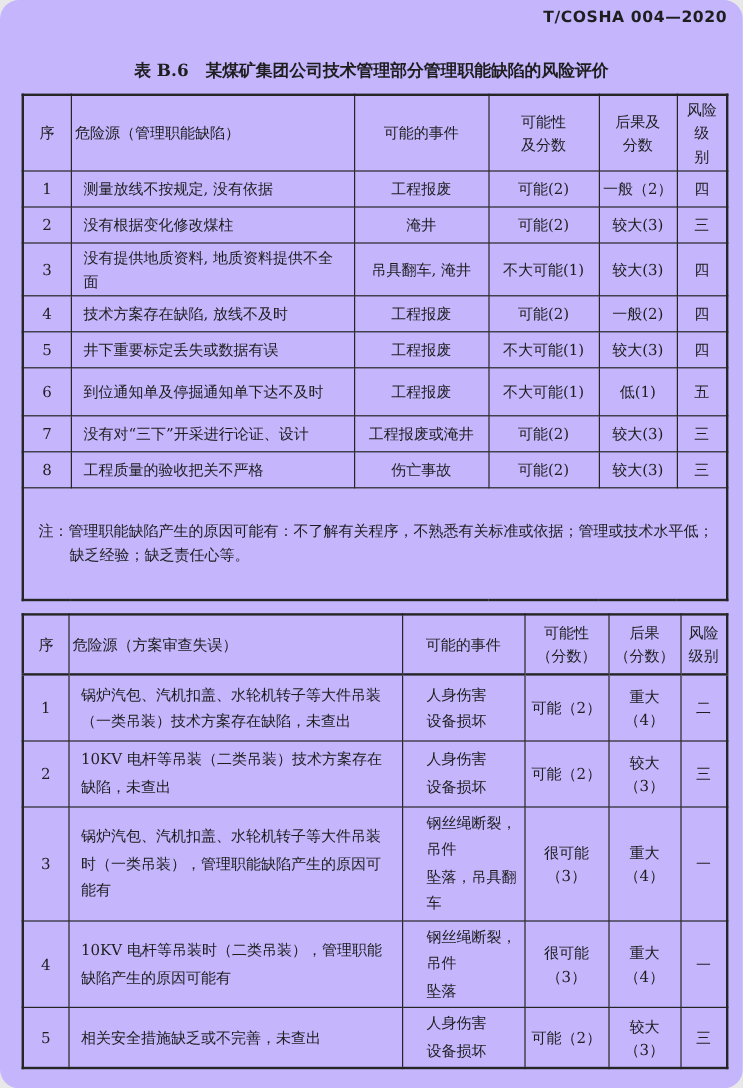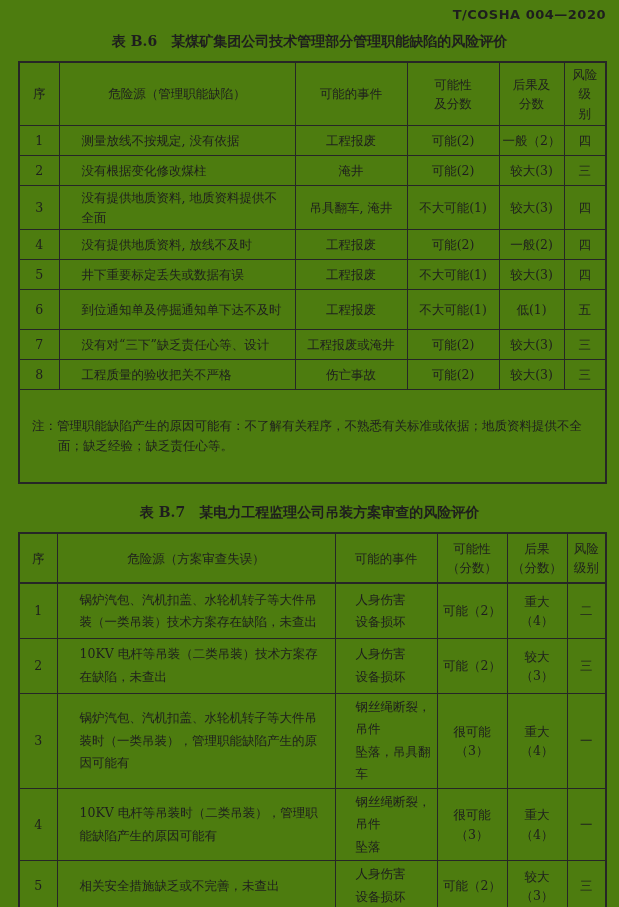--- a/index.html
+++ b/index.html
@@ -1,62 +1,63 @@
 <!DOCTYPE html>
 <html><head>
 <meta charset="utf-8">
 <style>
   * { margin: 0; padding: 0; box-sizing: border-box; }
   html, body { background: #e8e8e8; }
   .page {
     position: relative;
     width: 619px;
     height: 907px;
-    background: #4d7c0f;
+    background: #c4b5fd;
     overflow: hidden;
     font-family: "DejaVu Serif", "Liberation Serif", serif;
     color: #1e1e1e;
+    border-radius: 16px;
   }
   .doc-number {
     text-align: right;
     padding: 7px 13px 0 0;
     font-size: 13px;
     letter-spacing: 0.5px;
     font-family: "DejaVu Sans", "Liberation Sans", sans-serif;
     font-weight: 600;
   }
   .caption {
     text-align: center;
     font-weight: bold;
     font-size: 14px;
   }
-  .caption.b6 { margin-top: 11px; }
+  .caption.b6 { margin-top: 28px; }
   .caption.b7 { margin-top: 20px; }
   table.risk-table {
     border-collapse: collapse;
     table-layout: fixed;
     width: 587px;
     margin: 10px 0 0 18px;
     border: 2px solid #262626;
     font-size: 12.5px;
   }
   table.risk-table th, table.risk-table td {
     border: 1px solid #262626;
     text-align: center;
     vertical-align: middle;
     white-space: pre-line;
     padding: 2px 3px;
     line-height: 1.55;
     font-weight: normal;
   }
   
-  table.risk-table th:nth-child(2) { text-align: center; }
+  table.risk-table th:nth-child(2) { text-align: left; }
   table.risk-table td:nth-child(2) {
     text-align: left;
-    padding: 2px 6px 2px 22px;
+    padding: 2px 6px 2px 10px;
   }
   
   #table-b6 thead tr { height: 50px; }
   #table-b6 tbody tr { height: 30px; }
   #table-b6 tbody tr:nth-child(3) { height: 42px; }
   #table-b6 tbody tr:nth-child(6) { height: 40px; }
   
   #table-b7 thead tr { height: 50px; }
   #table-b7 tbody tr { height: 55px; }
   #table-b7 tbody tr:nth-child(4) { height: 53px; }
@@ -138,21 +139,21 @@
         <tr>
           <td>3</td>
           <td>没有提供地质资料, 地质资料提供不全面</td>
           <td>吊具翻车, 淹井</td>
           <td>不大可能(1)</td>
           <td>较大(3)</td>
           <td>四</td>
         </tr>
         <tr>
           <td>4</td>
-          <td>没有提供地质资料, 放线不及时</td>
+          <td>技术方案存在缺陷, 放线不及时</td>
           <td>工程报废</td>
           <td>可能(2)</td>
           <td>一般(2)</td>
           <td>四</td>
         </tr>
         <tr>
           <td>5</td>
           <td>井下重要标定丢失或数据有误</td>
           <td>工程报废</td>
           <td>不大可能(1)</td>
@@ -162,46 +163,45 @@
         <tr>
           <td>6</td>
           <td>到位通知单及停掘通知单下达不及时</td>
           <td>工程报废</td>
           <td>不大可能(1)</td>
           <td>低(1)</td>
           <td>五</td>
         </tr>
         <tr>
           <td>7</td>
-          <td>没有对“三下”缺乏责任心等、设计</td>
+          <td>没有对“三下”开采进行论证、设计</td>
           <td>工程报废或淹井</td>
           <td>可能(2)</td>
           <td>较大(3)</td>
           <td>三</td>
         </tr>
         <tr>
           <td>8</td>
           <td>工程质量的验收把关不严格</td>
           <td>伤亡事故</td>
           <td>可能(2)</td>
           <td>较大(3)</td>
           <td>三</td>
         </tr>
       </tbody>
     <tfoot>
       <tr>
         <td colspan="6" class="note-cell">
-          <span class="note-text">注：管理职能缺陷产生的原因可能有：不了解有关程序，不熟悉有关标准或依据；地质资料提供不全面；缺乏经验；缺乏责任心等。</span>
+          <span class="note-text">注：管理职能缺陷产生的原因可能有：不了解有关程序，不熟悉有关标准或依据；管理或技术水平低；缺乏经验；缺乏责任心等。</span>
         </td>
       </tr>
     </tfoot>
   </table>
 
 
-  <div class="caption b7">表 B.7　某电力工程监理公司吊装方案审查的风险评价</div>
 
   <table class="risk-table" id="table-b7">
     <colgroup>
       <col style="width:38px">
         <col style="width:278px">
         <col style="width:102px">
       <col style="width:70px">
         <col style="width:60px">
         <col style="width:39px">
     </colgroup>

